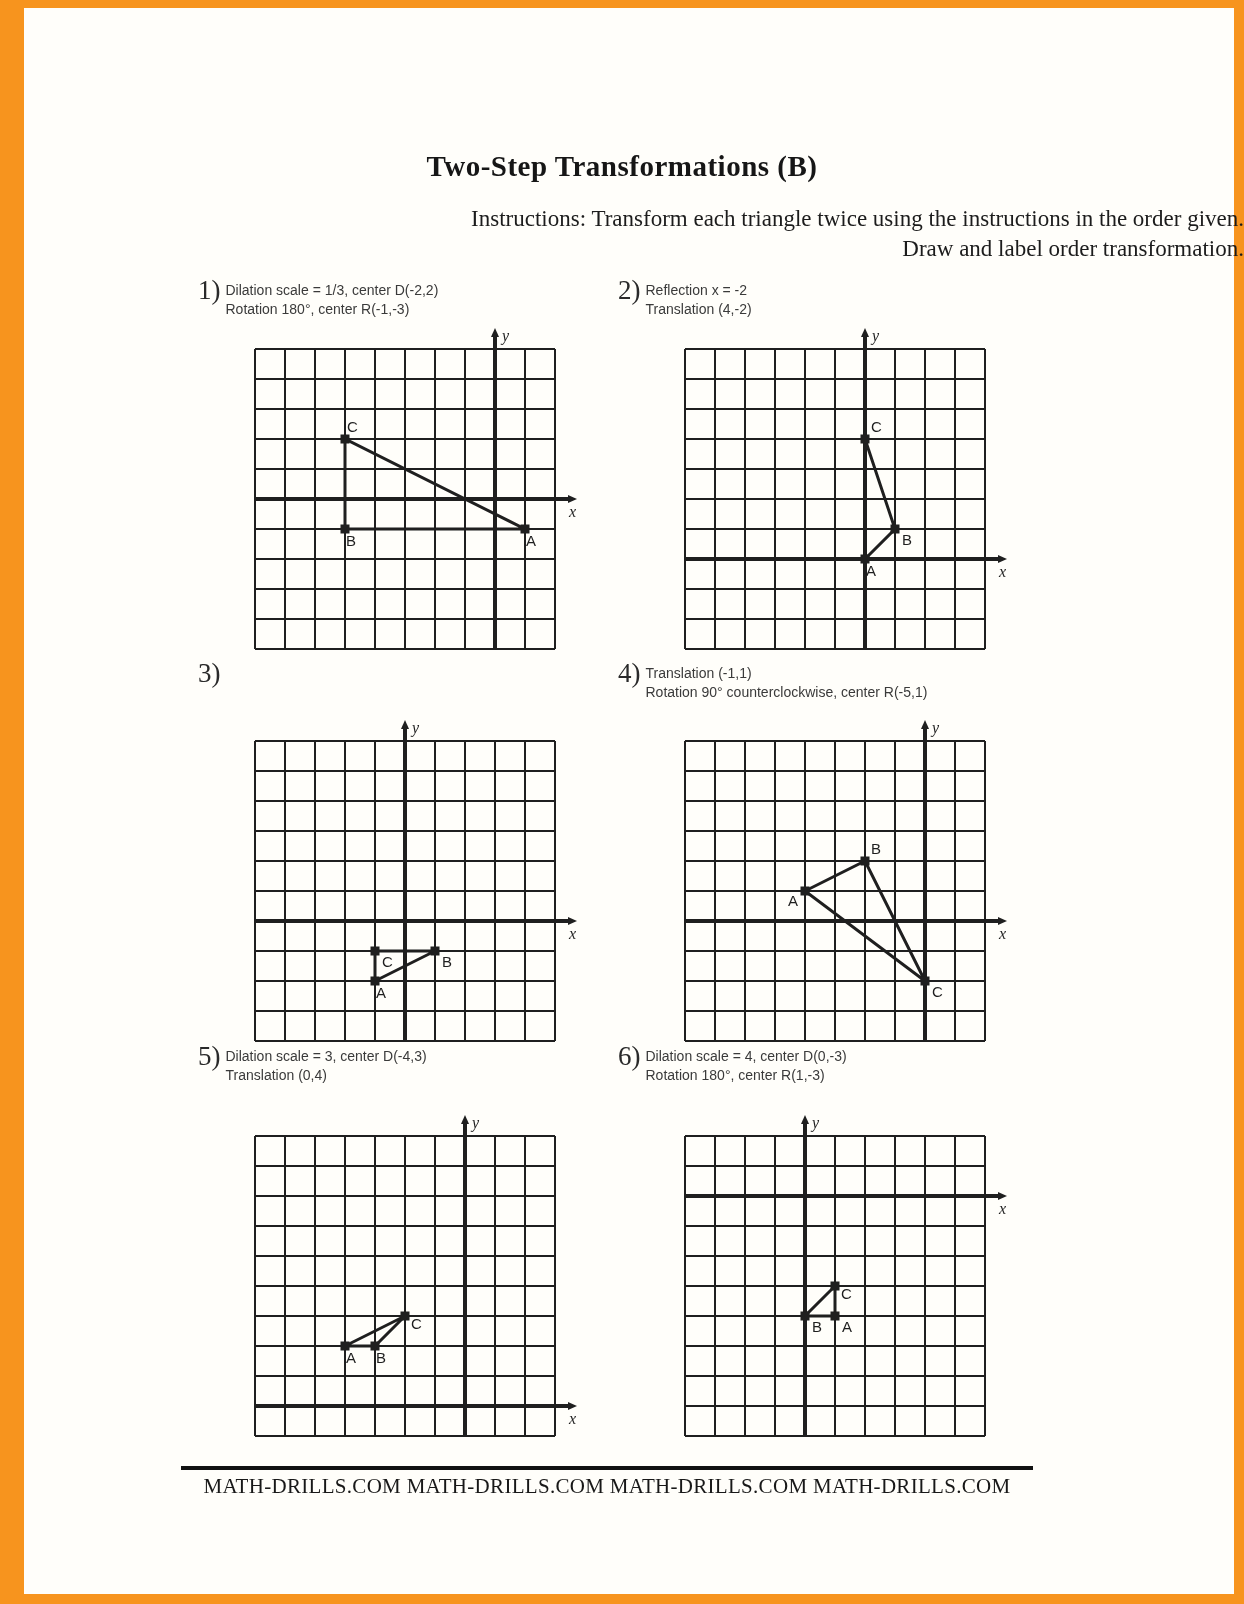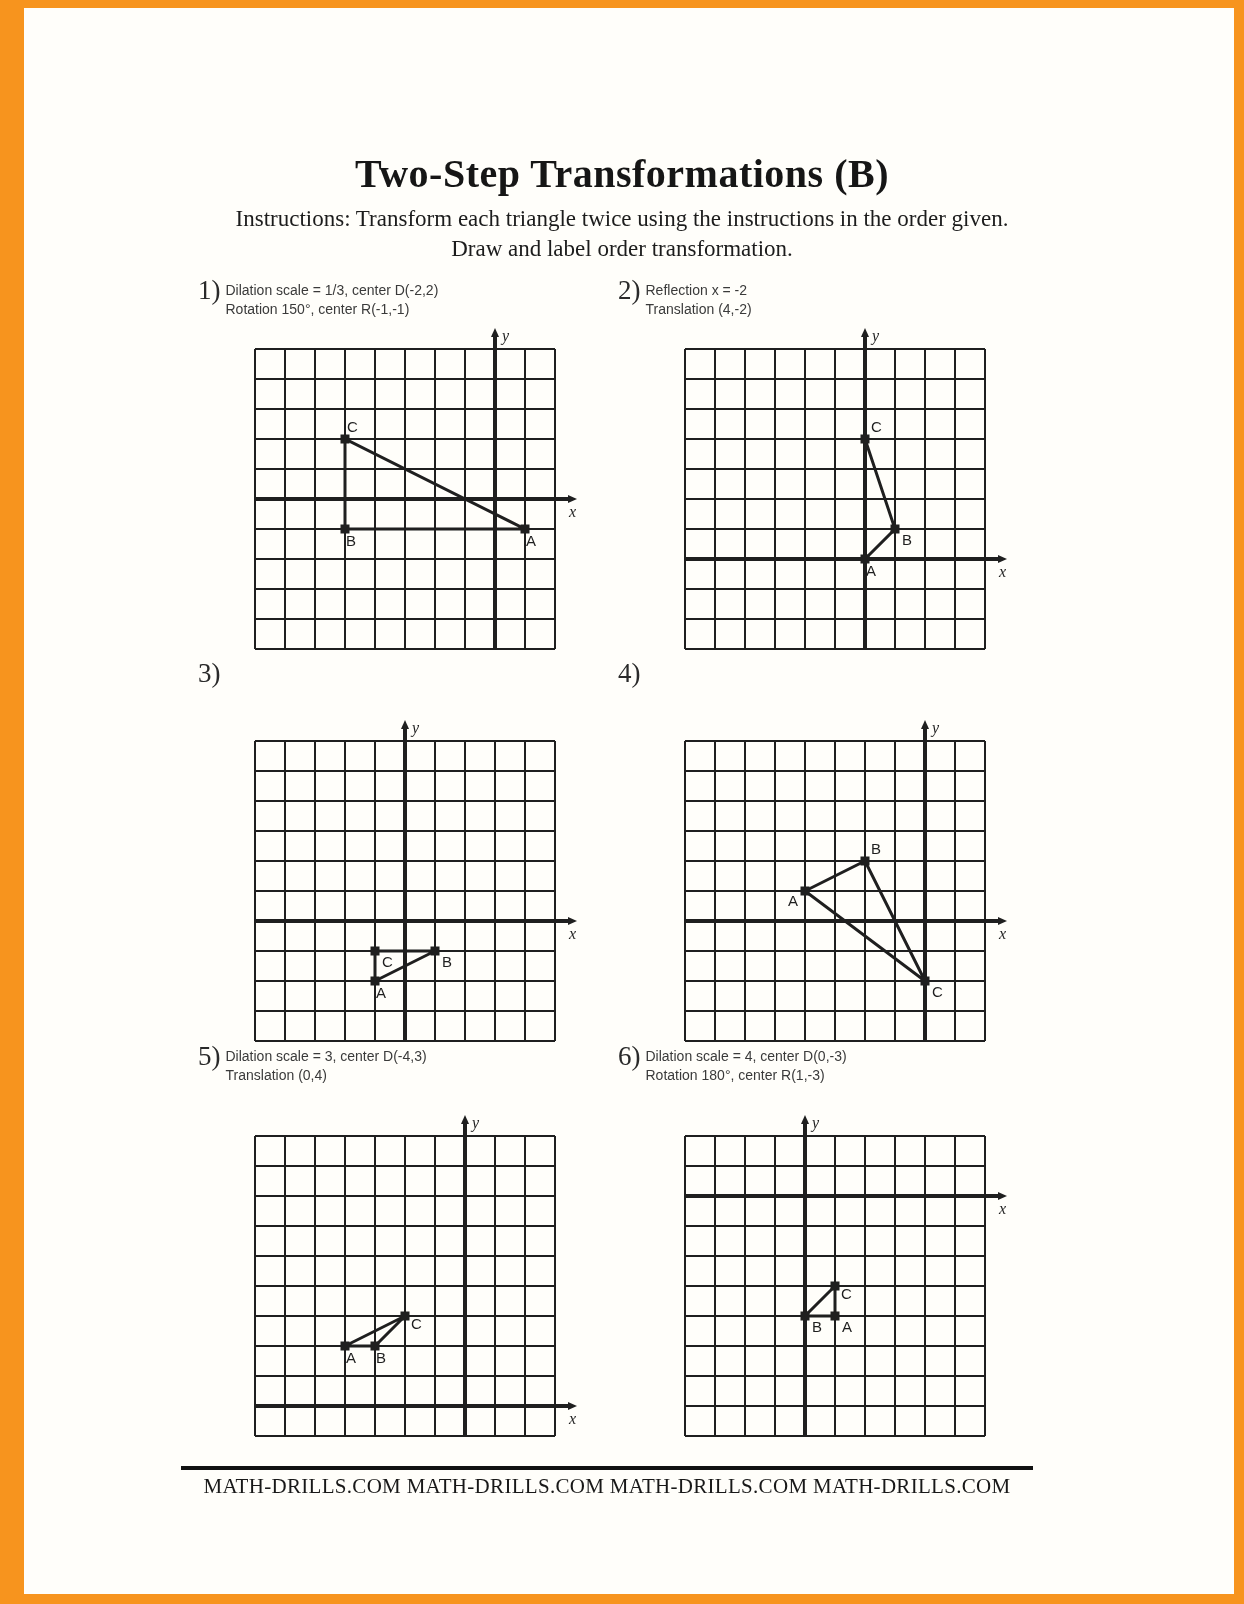--- a/index.html
+++ b/index.html
@@ -5,22 +5,22 @@
   html,body{margin:0;padding:0;background:#e8e8e8;}
   .page{position:relative;width:1244px;height:1604px;background:#fffefa;overflow:hidden;
         font-family:"Liberation Serif", serif;}
   .border-band{position:absolute;background:#F7941E;}
   .band-left{left:0;top:0;width:24px;height:1604px;}
   .band-top{left:0;top:0;width:1244px;height:8px;}
   .band-right{right:0;top:0;width:10px;height:1604px;}
   .band-bottom{left:0;bottom:0;width:1244px;height:10px;}
 
   .title{position:absolute;left:0;top:150px;width:1244px;text-align:center;
-         font-size:40px;font-weight:bold;color:#161616;letter-spacing:.5px;}
-  .instr{position:absolute;left:0;width:1244px;text-align:center;
+         font-size:29px;font-weight:bold;color:#161616;letter-spacing:.5px;}
+  .instr{position:absolute;left:0;width:1244px;text-align:right;
          font-size:23px;color:#1c1c1c;}
   .instr-1{top:206px;}
   .instr-2{top:236px;}
 
   .problem{position:absolute;width:440px;}
   .p-row1{top:278px;}  .p-row2{top:661px;}  .p-row3{top:1044px;}
   .p-colL{left:198px;} .p-colR{left:618px;}
   .p-head{display:flex;align-items:flex-start;}
   .p-num{font-size:27px;color:#2a2a2a;line-height:24px;margin-right:5px;}
   .p-lines{font-family:"Liberation Sans", sans-serif;font-size:14px;color:#3a3a3a;
@@ -44,21 +44,21 @@
 
   <div class="title">Two-Step Transformations (B)</div>
   <div class="instr instr-1">Instructions: Transform each triangle twice using the instructions in the order given.</div>
   <div class="instr instr-2">Draw and label order transformation.</div>
 
   <div class="problem p-row1 p-colL">
     <div class="p-head">
       <span class="p-num">1)</span>
       <span class="p-lines">
         <div>Dilation scale = 1/3, center D(-2,2)</div>
-        <div>Rotation 150°, center R(-1,-1)</div>
+        <div>Rotation 180°, center R(-1,-3)</div>
       </span>
     </div>
     <svg class="grid-svg g-colL g-row1" width="344" height="336">
         <line x1="2" y1="28" x2="2" y2="328" stroke="#1f1f1f" stroke-width="1.6" shape-rendering="crispEdges"></line>
         <line x1="32" y1="28" x2="32" y2="328" stroke="#1f1f1f" stroke-width="1.6" shape-rendering="crispEdges"></line>
         <line x1="62" y1="28" x2="62" y2="328" stroke="#1f1f1f" stroke-width="1.6" shape-rendering="crispEdges"></line>
         <line x1="92" y1="28" x2="92" y2="328" stroke="#1f1f1f" stroke-width="1.6" shape-rendering="crispEdges"></line>
         <line x1="122" y1="28" x2="122" y2="328" stroke="#1f1f1f" stroke-width="1.6" shape-rendering="crispEdges"></line>
         <line x1="152" y1="28" x2="152" y2="328" stroke="#1f1f1f" stroke-width="1.6" shape-rendering="crispEdges"></line>
         <line x1="182" y1="28" x2="182" y2="328" stroke="#1f1f1f" stroke-width="1.6" shape-rendering="crispEdges"></line>
@@ -179,20 +179,24 @@
         <rect x="177.5" y="233.5" width="9" height="9" fill="#1f1f1f"></rect>
         <text x="189" y="254" fill="#1f1f1f" font-size="15" font-family="&quot;Liberation Sans&quot;, sans-serif">B</text>
         <rect x="117.5" y="233.5" width="9" height="9" fill="#1f1f1f"></rect>
         <text x="129" y="254" fill="#1f1f1f" font-size="15" font-family="&quot;Liberation Sans&quot;, sans-serif">C</text>
       </svg>
   </div>
 
   <div class="problem p-row2 p-colR">
     <div class="p-head">
       <span class="p-num">4)</span>
+      <span class="p-lines">
+        <div>Translation (-1,1)</div>
+        <div>Rotation 90° counterclockwise, center R(-5,1)</div>
+      </span>
     </div>
     <svg class="grid-svg g-colR g-row2" width="344" height="336">
         <line x1="2" y1="28" x2="2" y2="328" stroke="#1f1f1f" stroke-width="1.6" shape-rendering="crispEdges"></line>
         <line x1="32" y1="28" x2="32" y2="328" stroke="#1f1f1f" stroke-width="1.6" shape-rendering="crispEdges"></line>
         <line x1="62" y1="28" x2="62" y2="328" stroke="#1f1f1f" stroke-width="1.6" shape-rendering="crispEdges"></line>
         <line x1="92" y1="28" x2="92" y2="328" stroke="#1f1f1f" stroke-width="1.6" shape-rendering="crispEdges"></line>
         <line x1="122" y1="28" x2="122" y2="328" stroke="#1f1f1f" stroke-width="1.6" shape-rendering="crispEdges"></line>
         <line x1="152" y1="28" x2="152" y2="328" stroke="#1f1f1f" stroke-width="1.6" shape-rendering="crispEdges"></line>
         <line x1="182" y1="28" x2="182" y2="328" stroke="#1f1f1f" stroke-width="1.6" shape-rendering="crispEdges"></line>
         <line x1="212" y1="28" x2="212" y2="328" stroke="#1f1f1f" stroke-width="1.6" shape-rendering="crispEdges"></line>

